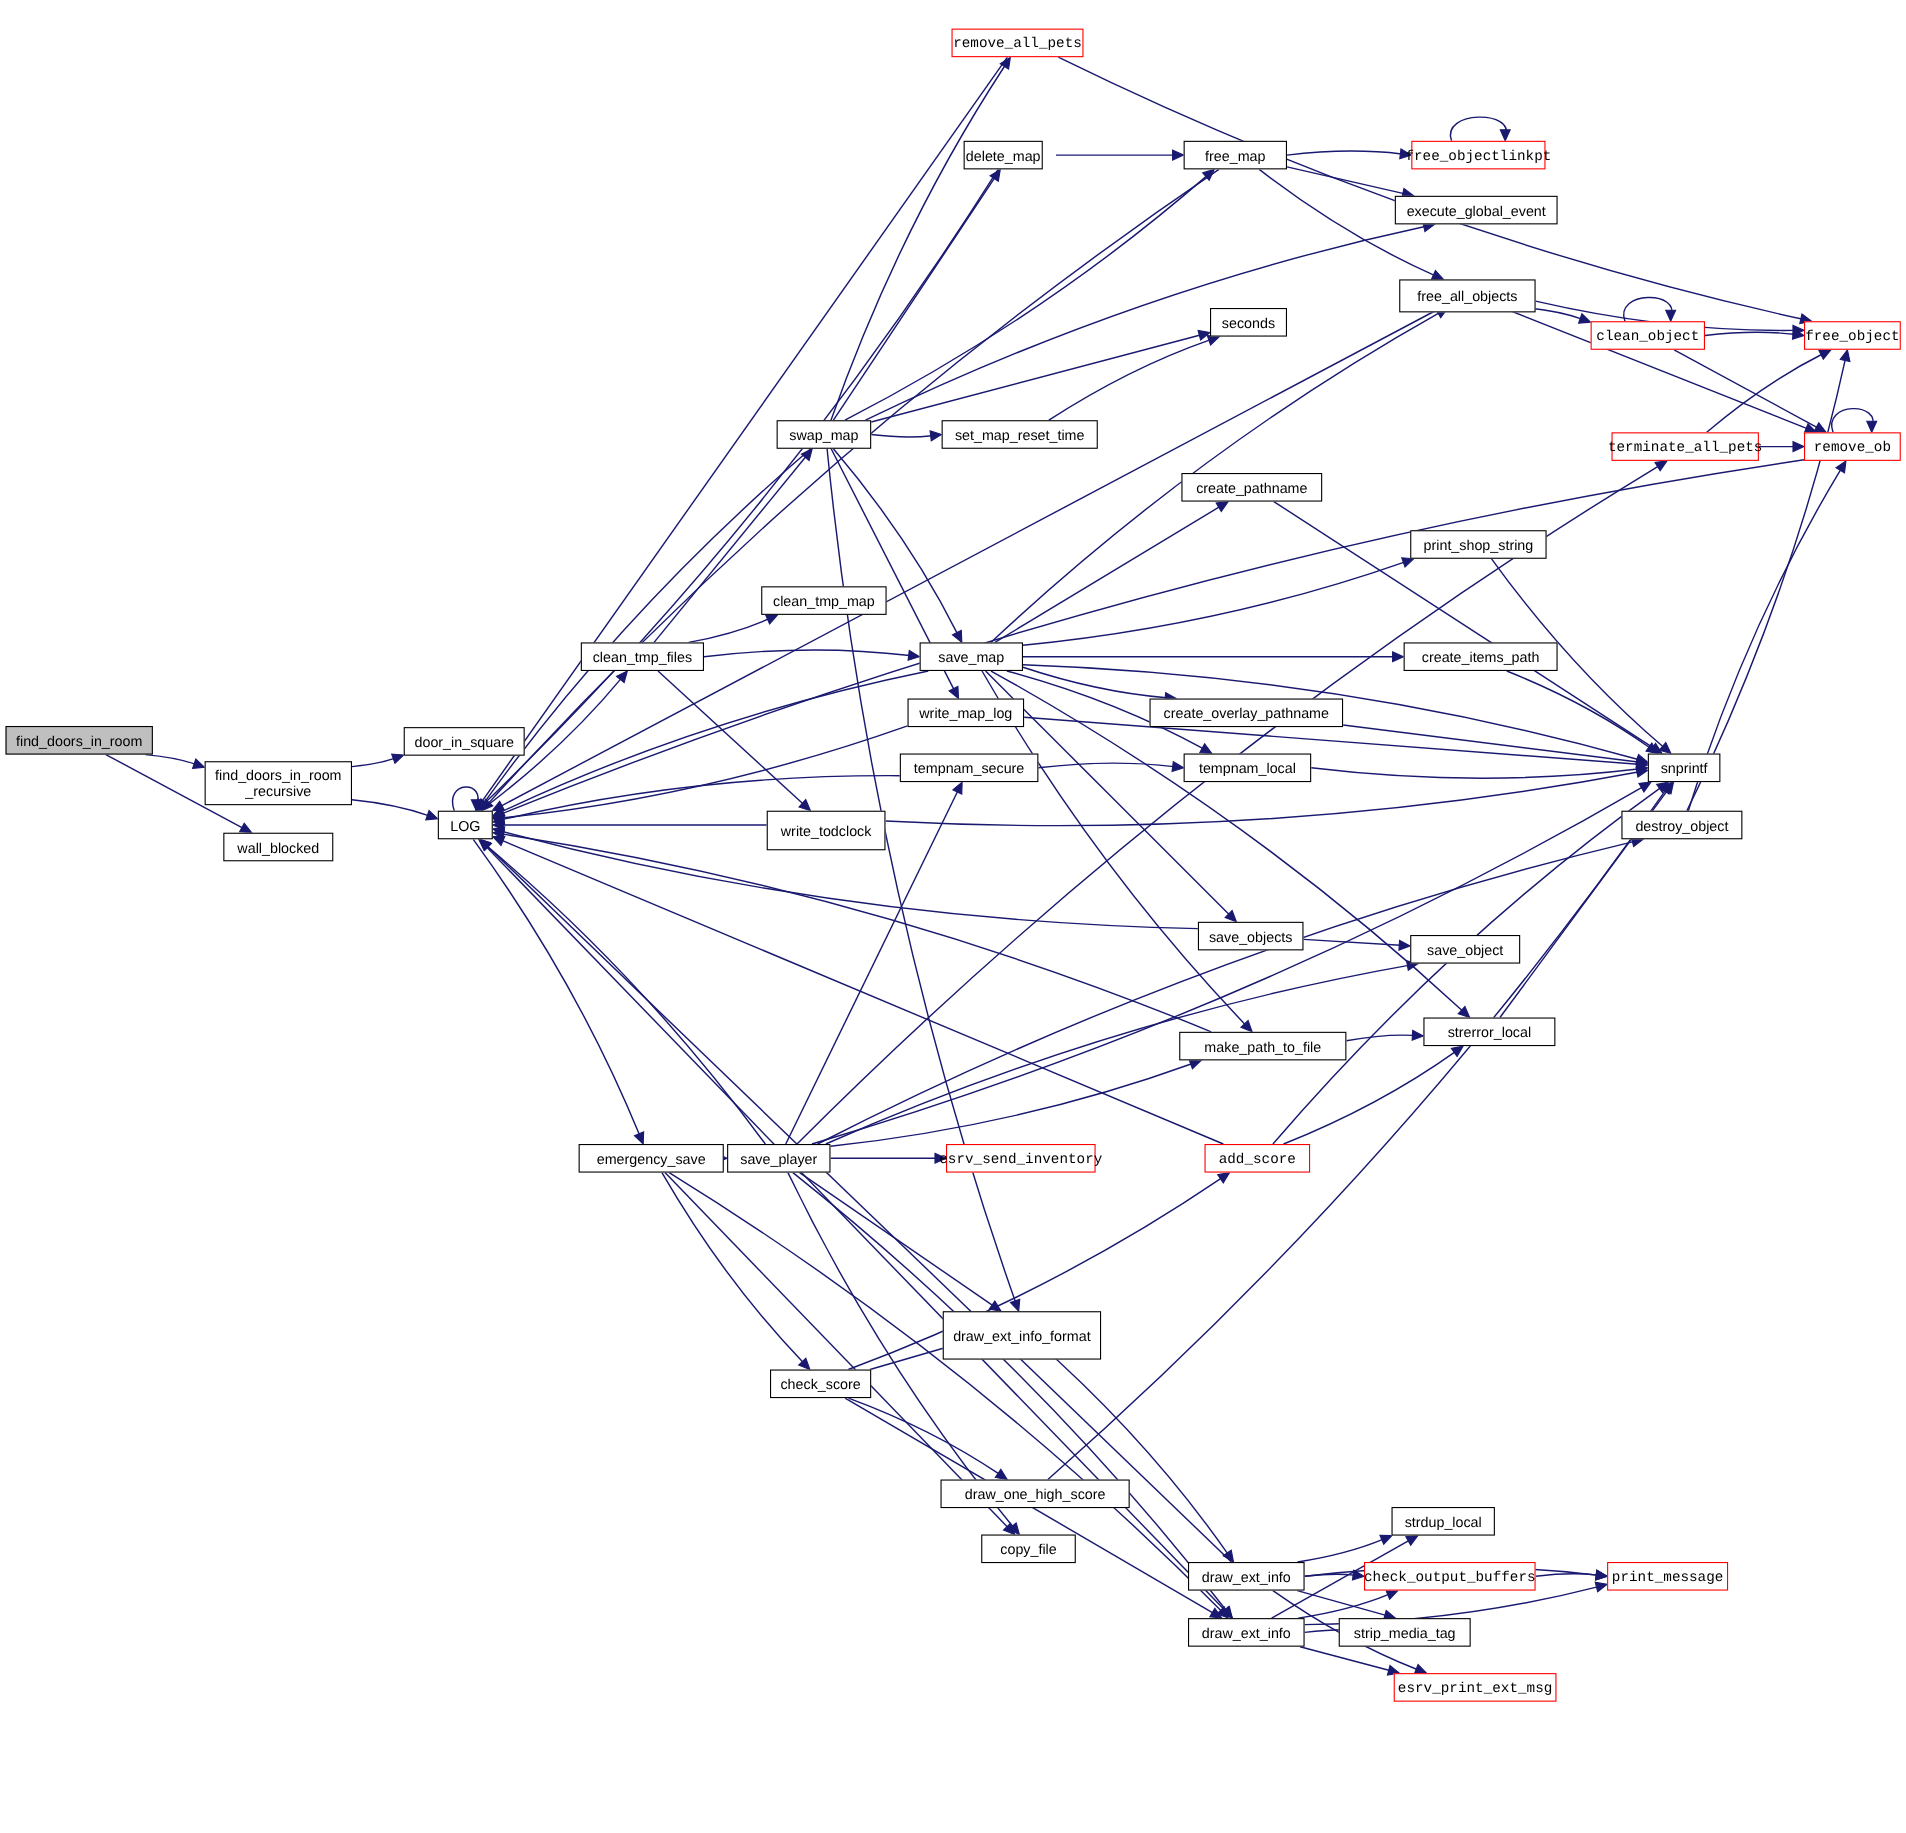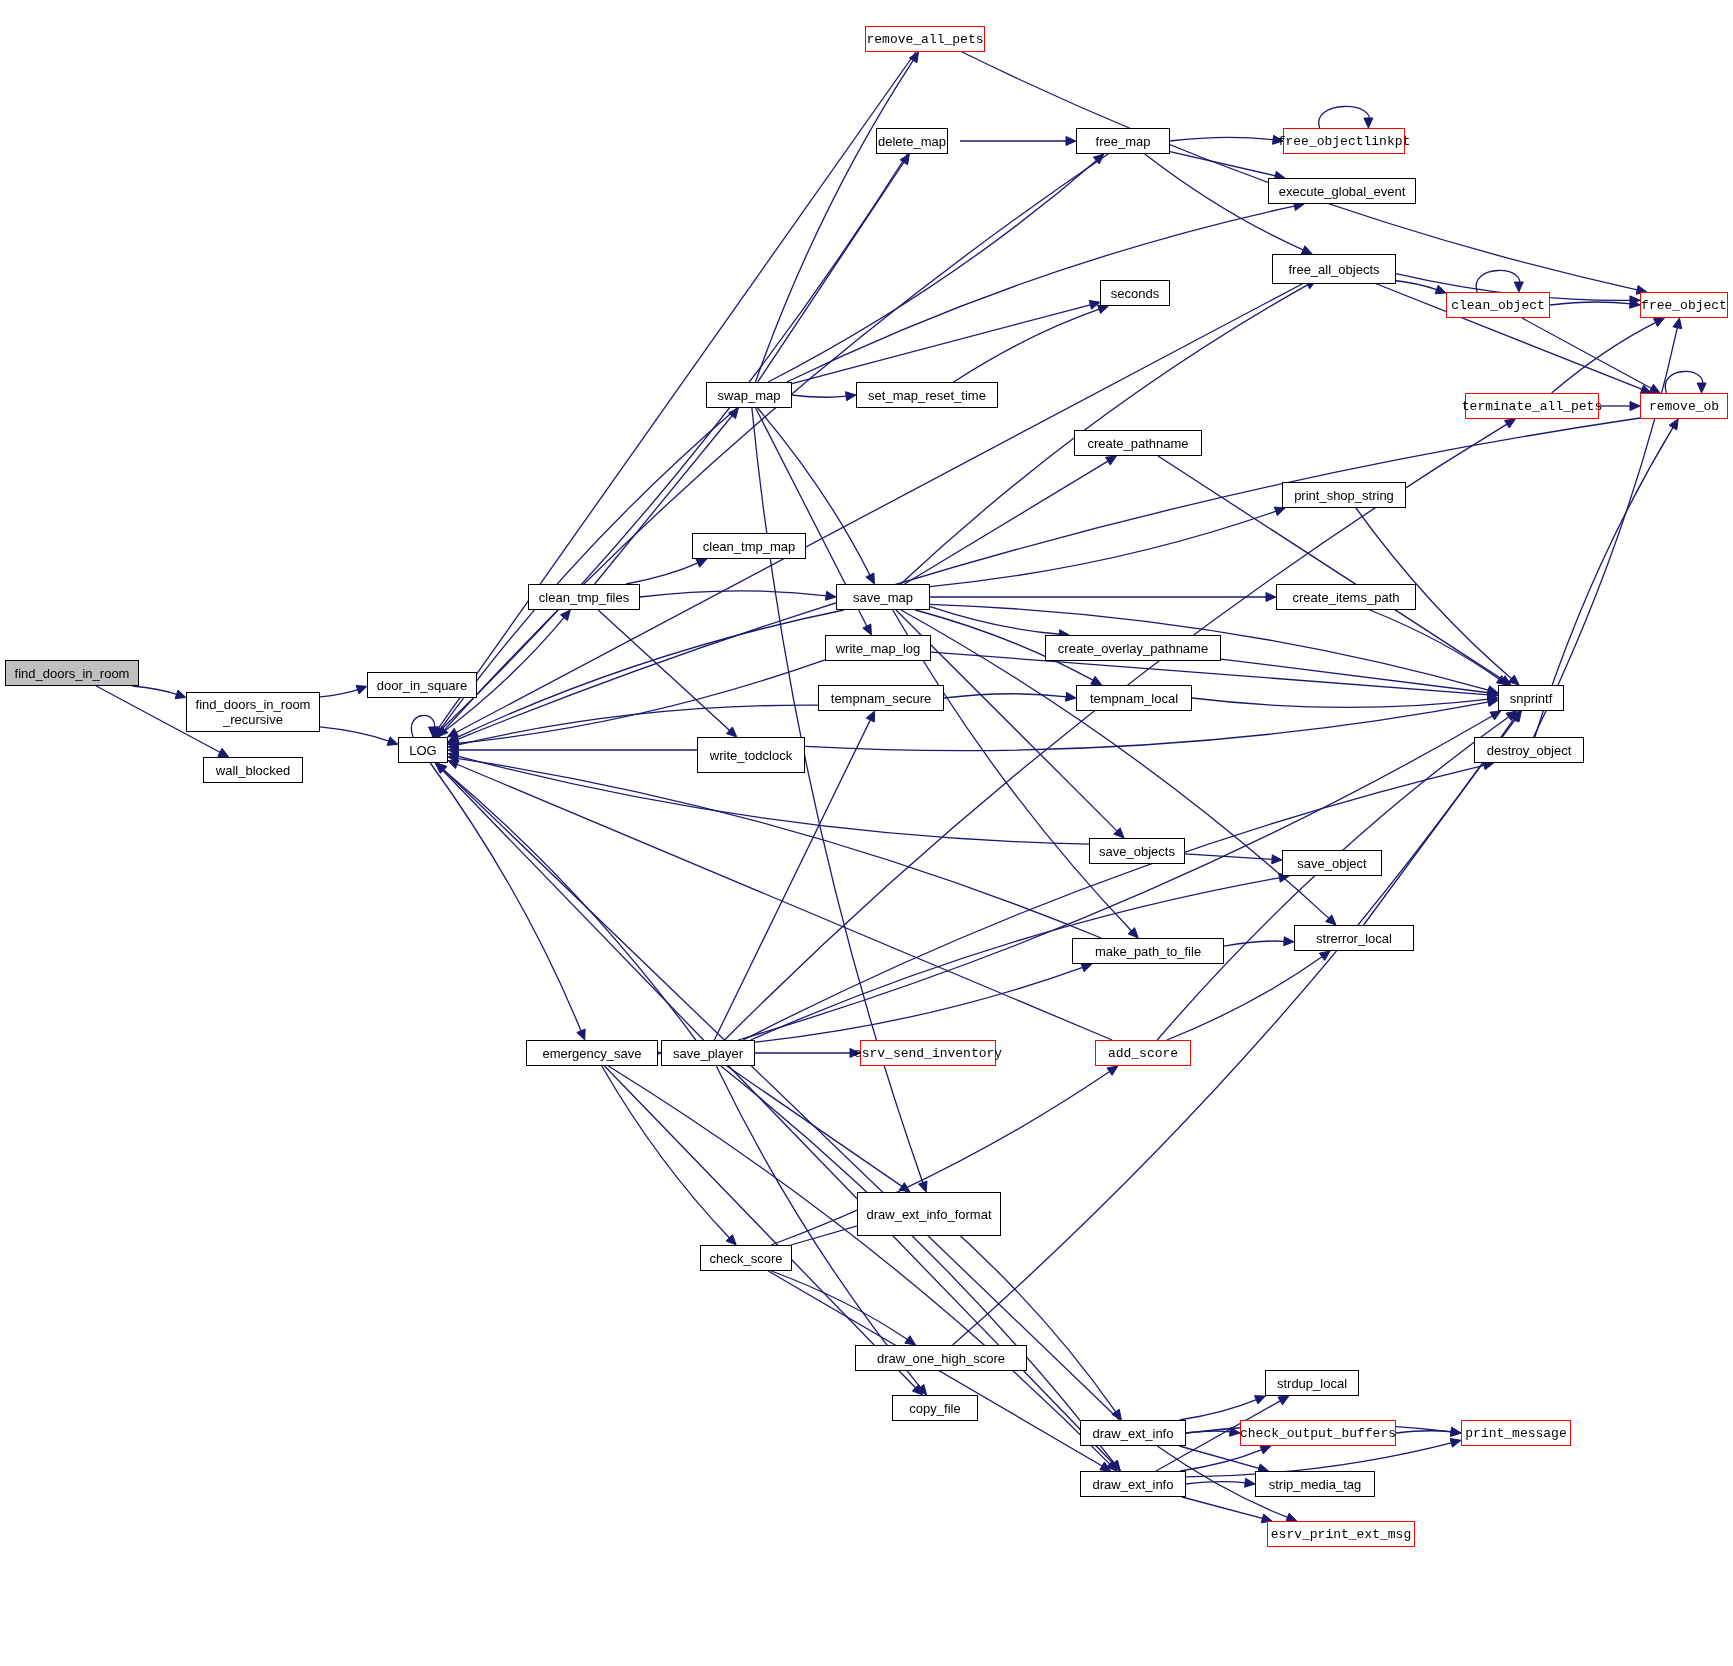--- a/index.html
+++ b/index.html
@@ -453,21 +453,21 @@
       </g>
       <g>
         <path d="M1640,418.0031720856463 Q1024.4893893735132,509.07159397303735 456.3386550402025,739.793744737127" class="edge"></path>
         <polygon points="448,743.1800158604283 458.9583078285424,743.5868199101948 455.5720367052411,735.2481648699921" class="arrow"></polygon>
       </g>
     </svg>
 <div class="node focus" style="left: 5px; top: 660px; width: 134px; height: 26px;">find_doors_in_room</div>
     <div class="node tall" style="left: 186px; top: 692px; width: 134px; height: 40px;">find_doors_in_room
 _recursive</div>
     <div class="node" style="left: 203px; top: 757px; width: 100px; height: 26px;">wall_blocked</div>
-    <div class="node" style="left: 367px; top: 661px; width: 110px; height: 26px; margin-top: 11px;">door_in_square</div>
+    <div class="node" style="left: 367px; top: 661px; width: 110px; height: 26px;">door_in_square</div>
     <div class="node" style="left: 398px; top: 737px; width: 50px; height: 26px;">LOG</div>
     <div class="node" style="left: 528px; top: 584px; width: 112px; height: 26px;">clean_tmp_files</div>
     <div class="node" style="left: 526px; top: 1040px; width: 132px; height: 26px;">emergency_save</div>
     <div class="node red" style="left: 865px; top: 26px; width: 120px; height: 26px;">remove_all_pets</div>
     <div class="node" style="left: 876px; top: 128px; width: 72px; height: 26px;">delete_map</div>
     <div class="node" style="left: 706px; top: 382px; width: 86px; height: 26px;">swap_map</div>
     <div class="node" style="left: 692px; top: 533px; width: 114px; height: 26px;">clean_tmp_map</div>
     <div class="node" style="left: 697px; top: 737px; width: 108px; height: 36px;">write_todclock</div>
     <div class="node" style="left: 661px; top: 1040px; width: 94px; height: 26px;">save_player</div>
     <div class="node" style="left: 700px; top: 1245px; width: 92px; height: 26px;">check_score</div>
@@ -491,21 +491,21 @@
     <div class="node" style="left: 1080px; top: 1471px; width: 106px; height: 26px;">draw_ext_info</div>
     <div class="node red" style="left: 1283px; top: 128px; width: 122px; height: 26px;">free_objectlinkpt</div>
     <div class="node" style="left: 1268px; top: 178px; width: 148px; height: 26px;">execute_global_event</div>
     <div class="node" style="left: 1272px; top: 254px; width: 124px; height: 30px;">free_all_objects</div>
     <div class="node" style="left: 1282px; top: 482px; width: 124px; height: 26px;">print_shop_string</div>
     <div class="node" style="left: 1276px; top: 584px; width: 140px; height: 26px;">create_items_path</div>
     <div class="node" style="left: 1282px; top: 850px; width: 100px; height: 26px;">save_object</div>
     <div class="node" style="left: 1294px; top: 925px; width: 120px; height: 26px;">strerror_local</div>
     <div class="node" style="left: 1265px; top: 1370px; width: 94px; height: 26px;">strdup_local</div>
     <div class="node red" style="left: 1240px; top: 1420px; width: 156px; height: 26px;">check_output_buffers</div>
-    <div class="node" style="left: 1255px; top: 1471px; width: 120px; height: 26px;">strip_media_tag</div>
+    <div class="node" style="left: 1217px; top: 1471px; width: 120px; height: 26px;">strip_media_tag</div>
     <div class="node red" style="left: 1247px; top: 1521px; width: 148px; height: 26px; margin-left: 20px;">esrv_print_ext_msg</div>
     <div class="node red" style="left: 1446px; top: 292px; width: 104px; height: 26px;">clean_object</div>
     <div class="node red" style="left: 1465px; top: 393px; width: 134px; height: 26px;">terminate_all_pets</div>
     <div class="node" style="left: 1498px; top: 685px; width: 66px; height: 26px;">snprintf</div>
     <div class="node" style="left: 1474px; top: 737px; width: 110px; height: 26px;">destroy_object</div>
     <div class="node red" style="left: 1461px; top: 1420px; width: 110px; height: 26px;">print_message</div>
     <div class="node red" style="left: 1640px; top: 292px; width: 88px; height: 26px;">free_object</div>
     <div class="node red" style="left: 1640px; top: 393px; width: 88px; height: 26px;">remove_ob</div>
   </div>
 

